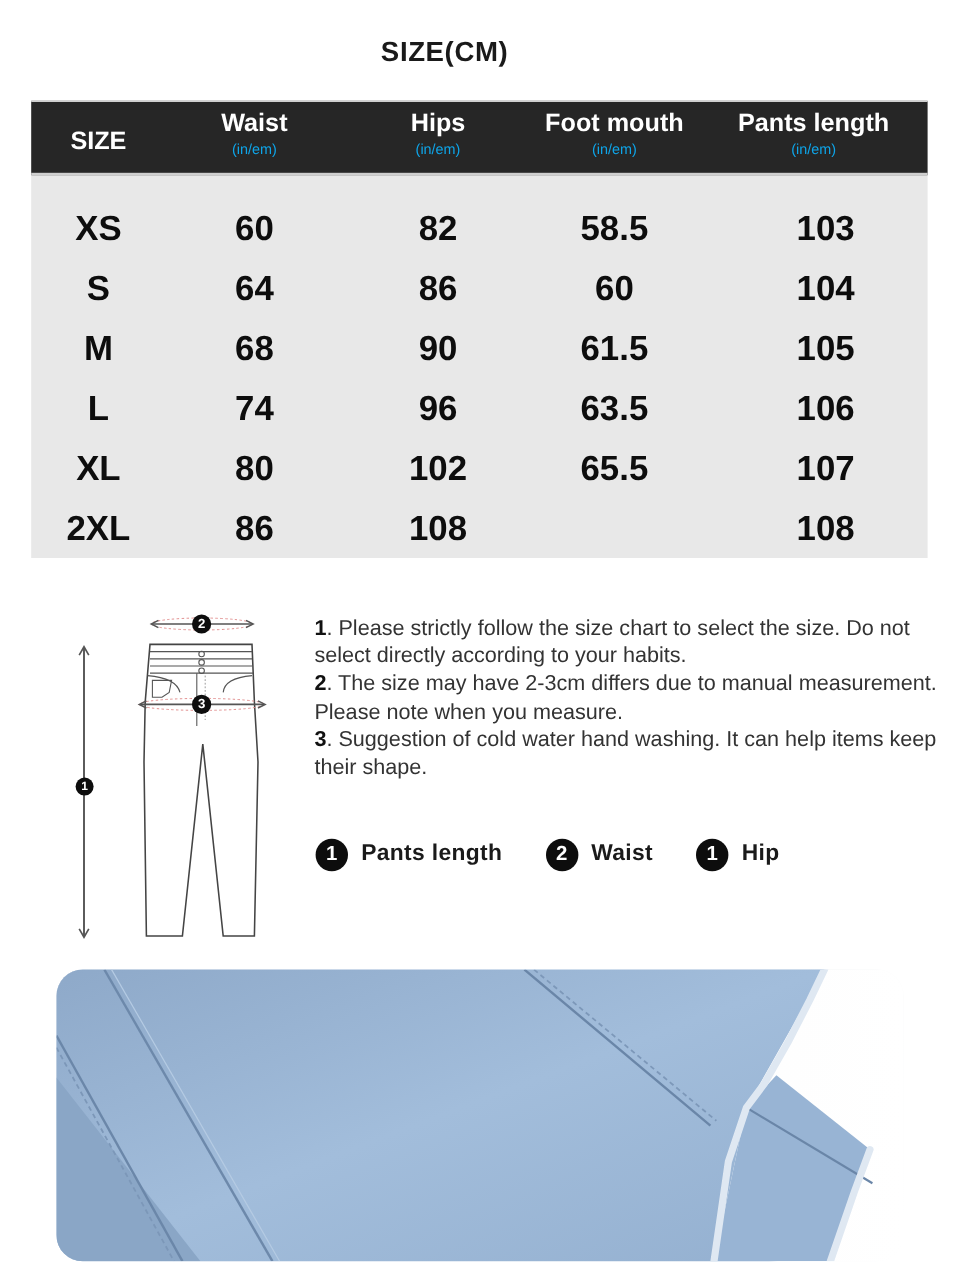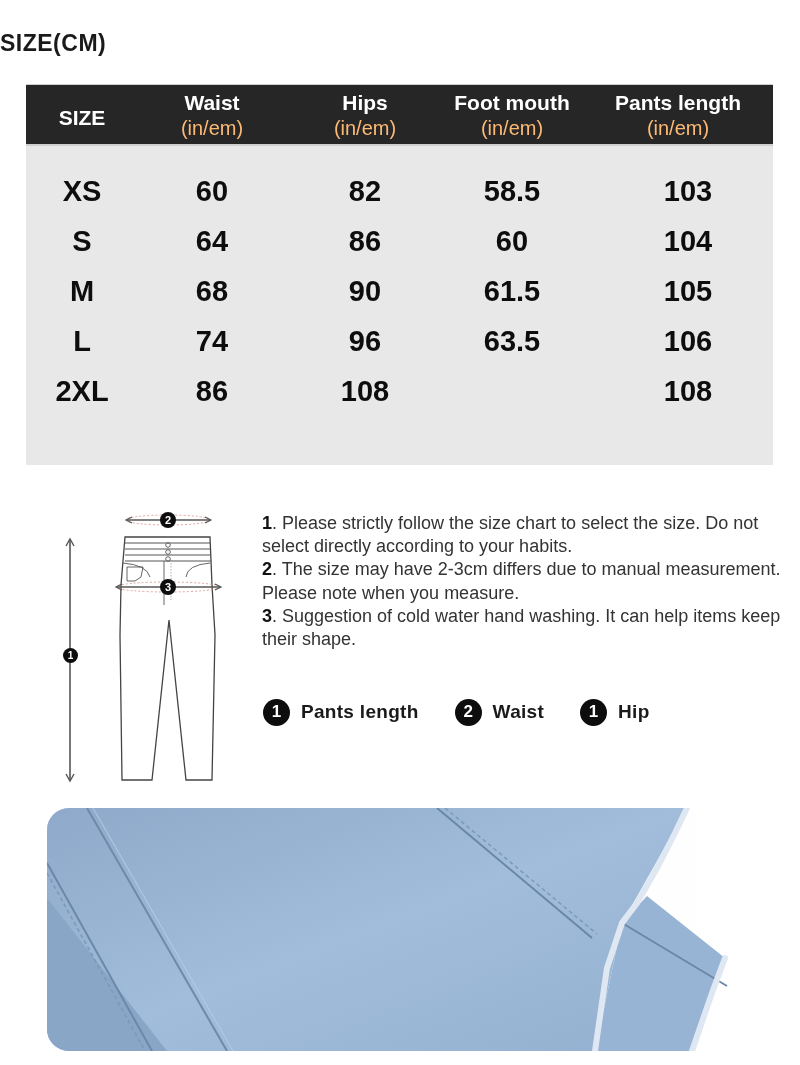--- a/index.html
+++ b/index.html
@@ -1,37 +1,37 @@
 <!DOCTYPE html>
 <html><head>
   <meta charset="utf-8">
   <style>
     * { box-sizing: border-box; margin: 0; padding: 0; }
     html, body { width: 800px; height: 1065px; background: #ffffff; overflow: hidden; }
     body { position: relative; font-family: "Liberation Sans", "DejaVu Sans", sans-serif; color: #111; }
 
     .page-title {
-      position: absolute; left: 0; top: 30px; width: 741px; 
+      position: absolute; left: 0; top: 30px; width: 741px; text-align: center;
       font-size: 23px; font-weight: bold; letter-spacing: 0.5px; color: #1a1a1a;
     }
 
     .size-table {
       position: absolute; left: 26px; top: 84px; width: 747px;
     }
     .thead {
       height: 62px; background: #262626; color: #ffffff;
       display: flex; align-items: center;
       border-top: 1px solid #cfcfcf; border-bottom: 2px solid #cfcfcf;
     }
     .tbody {
       background: #e8e8e8; height: 319px; padding-top: 20px;
     }
     .hcell { position: absolute; text-align: center; line-height: 1; }
     .hcell .h-main { font-size: 21px; font-weight: bold; display: block; }
-    .hcell .h-sub { font-size: 20px; font-weight: normal; display: block; margin-top: 5px; color: #fdba74; text-align: center; }
+    .hcell .h-sub { font-size: 12px; font-weight: normal; display: block; margin-top: 5px; color: #0ea5e9; text-align: center; }
     .hcell.size-h .h-main { font-size: 21px; }
 
     .row { position: relative; height: 50px; }
     .cell {
       position: absolute; top: 0; text-align: center;
       font-size: 29px; font-weight: bold; line-height: 50px; color: #0d0d0d;
     }
 
     
     .c0 { left: 6px; width: 100px; }
@@ -118,20 +118,27 @@
       <span class="cell c2">90</span>
       <span class="cell c3">61.5</span>
       <span class="cell c4">105</span>
     </div>
     <div class="row">
       <span class="cell c0">L</span>
       <span class="cell c1">74</span>
       <span class="cell c2">96</span>
       <span class="cell c3">63.5</span>
       <span class="cell c4">106</span>
+    </div>
+    <div class="row">
+      <span class="cell c0">XL</span>
+      <span class="cell c1">80</span>
+      <span class="cell c2">102</span>
+      <span class="cell c3">65.5</span>
+      <span class="cell c4">107</span>
     </div>
     <div class="row">
       <span class="cell c0">2XL</span>
       <span class="cell c1">86</span>
       <span class="cell c2">108</span>
       <span class="cell c4">108</span>
     </div>
   </div>
 </div>
 

